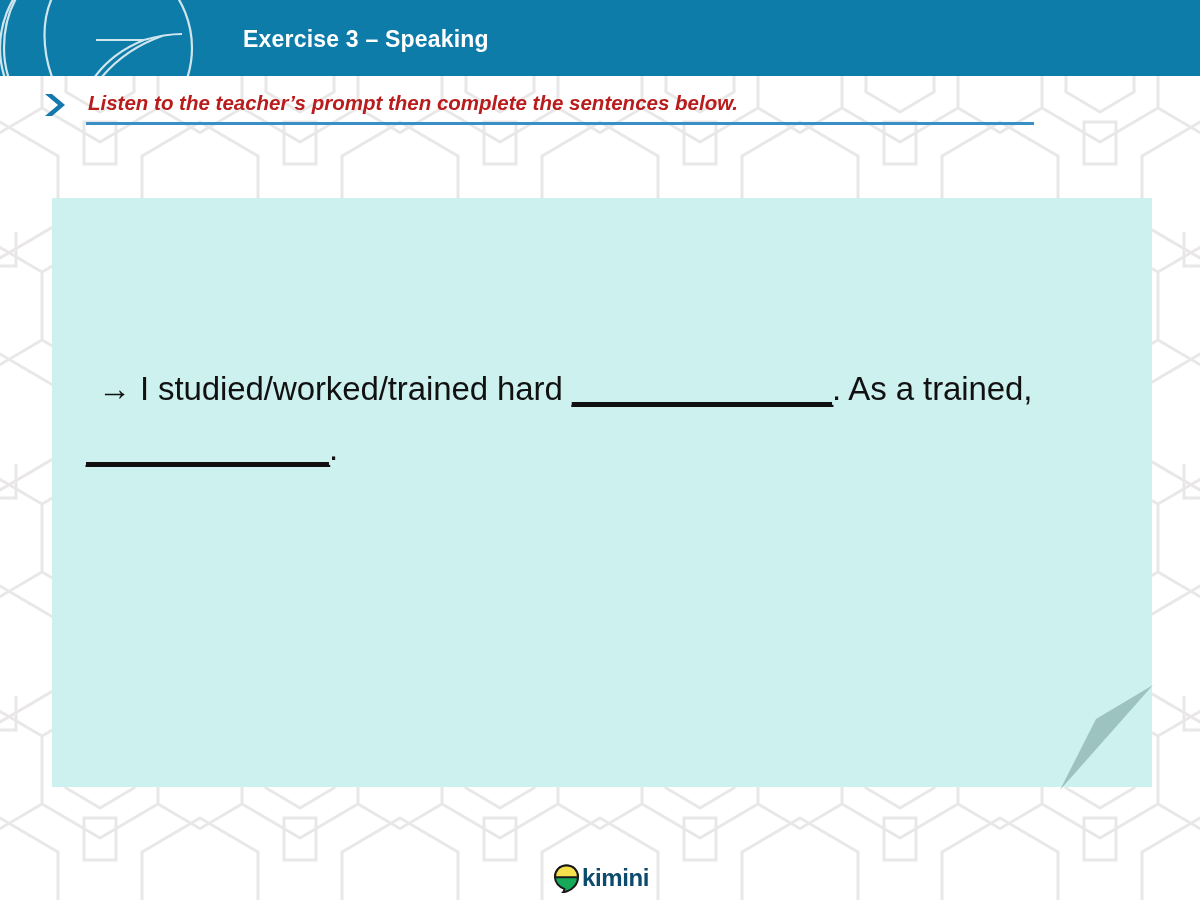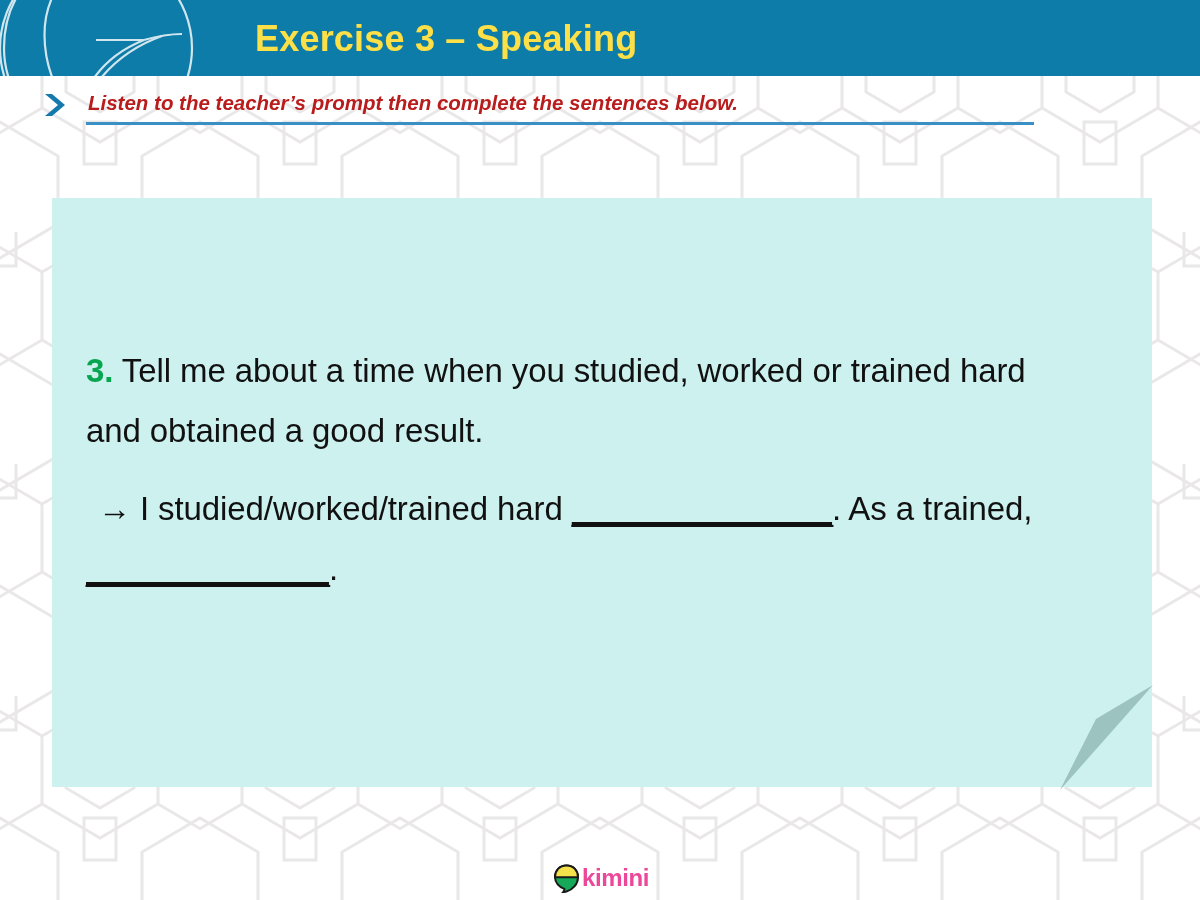--- a/index.html
+++ b/index.html
@@ -50,27 +50,26 @@
     left: -8px;
     top: -56px;
     width: 208px;
     height: 208px;
     opacity: 0.85;
   }
   #header-title {
     position: absolute;
     left: 243px;
     top: 20px;
-    font-size: 36px;
-    font-weight: bold;
-    color: #fde047;
+    font-size: 23px;
+    font-weight: bold;
+    color: #ffffff;
     letter-spacing: 0.2px;
     line-height: 38px;
     white-space: nowrap;
-    margin-left: 12px;
   }
 
   
   #instruction-row {
     position: absolute;
     left: 42px;
     top: 90px;
     width: 960px;
     height: 44px;
     z-index: 3;
@@ -161,21 +160,21 @@
     gap: 2px;
   }
   #kimini-bubble {
     width: 27px;
     height: 29px;
     flex: 0 0 auto;
   }
   #kimini-wordmark {
     font-size: 24px;
     font-weight: bold;
-    color: #ec4899;
+    color: #0c4a6e;
     letter-spacing: -0.4px;
     line-height: 24px;
   }
 </style>
 </head>
 <body>
 
 <div id="slide">
 
   <svg id="bg-pattern" viewBox="0 0 1200 900" preserveAspectRatio="none" aria-hidden="true">
@@ -199,24 +198,20 @@
   </svg>
 
   <div id="content-card"></div>
 
   <svg id="card-fold" viewBox="0 0 122 124" aria-hidden="true">
     <polygon points="112,18 58,50 22,120 2,124 4,124 118,20" fill="none"></polygon>
     <polygon points="113,17 56,51 20,122 113,17" fill="#9dc3c0"></polygon>
   </svg>
 
   <div id="card-text">
-    <div class="q-line">
-      <span class="q-num">3.</span>
-      <span>Tell me about a time when you studied, worked or trained hard and obtained a good result.</span>
-    </div>
     <div class="q-line" id="answer-block">
       <span>→</span>
       <span>I studied/worked/trained hard</span>
       <span class="blank">_______________</span><span>. As a trained,</span>
       <span class="blank">______________</span><span>.</span>
     </div>
   </div>
 
   <div id="header-band">
     <svg id="header-logo-mark" viewBox="0 0 208 208" aria-hidden="true">

